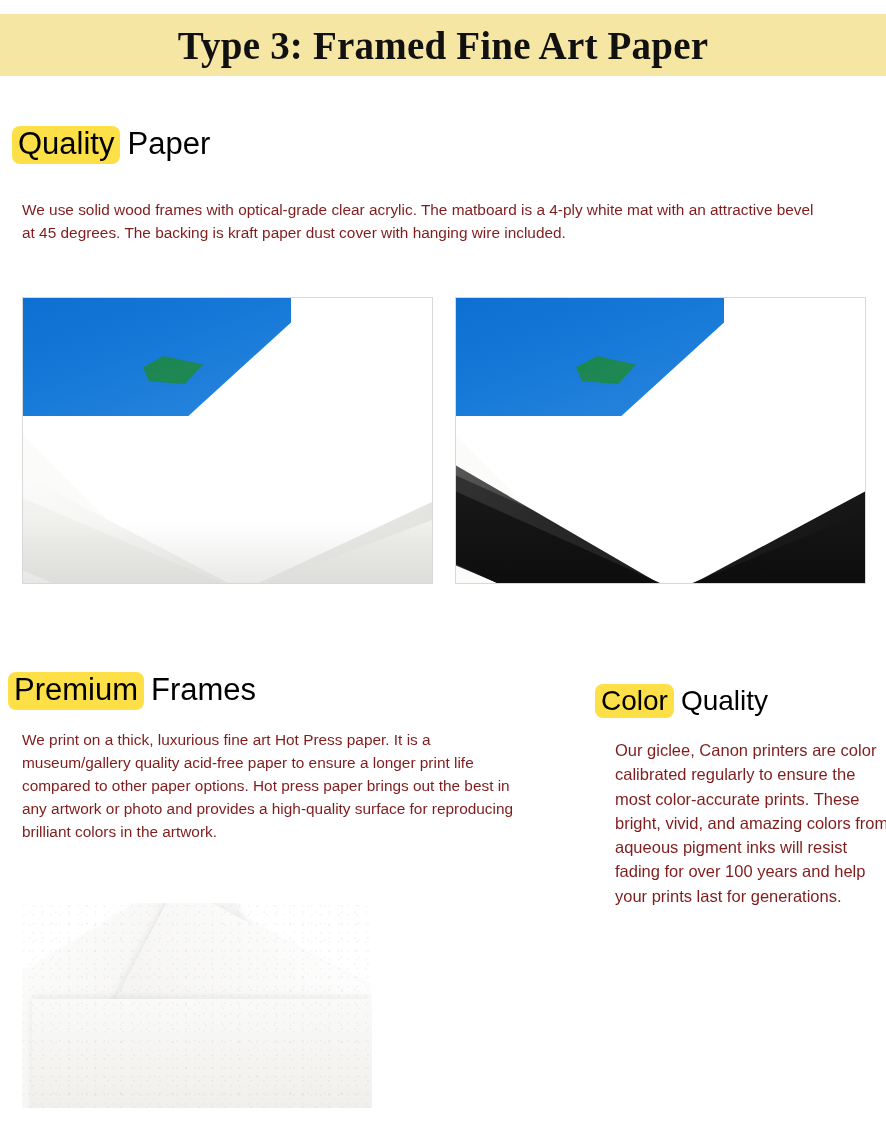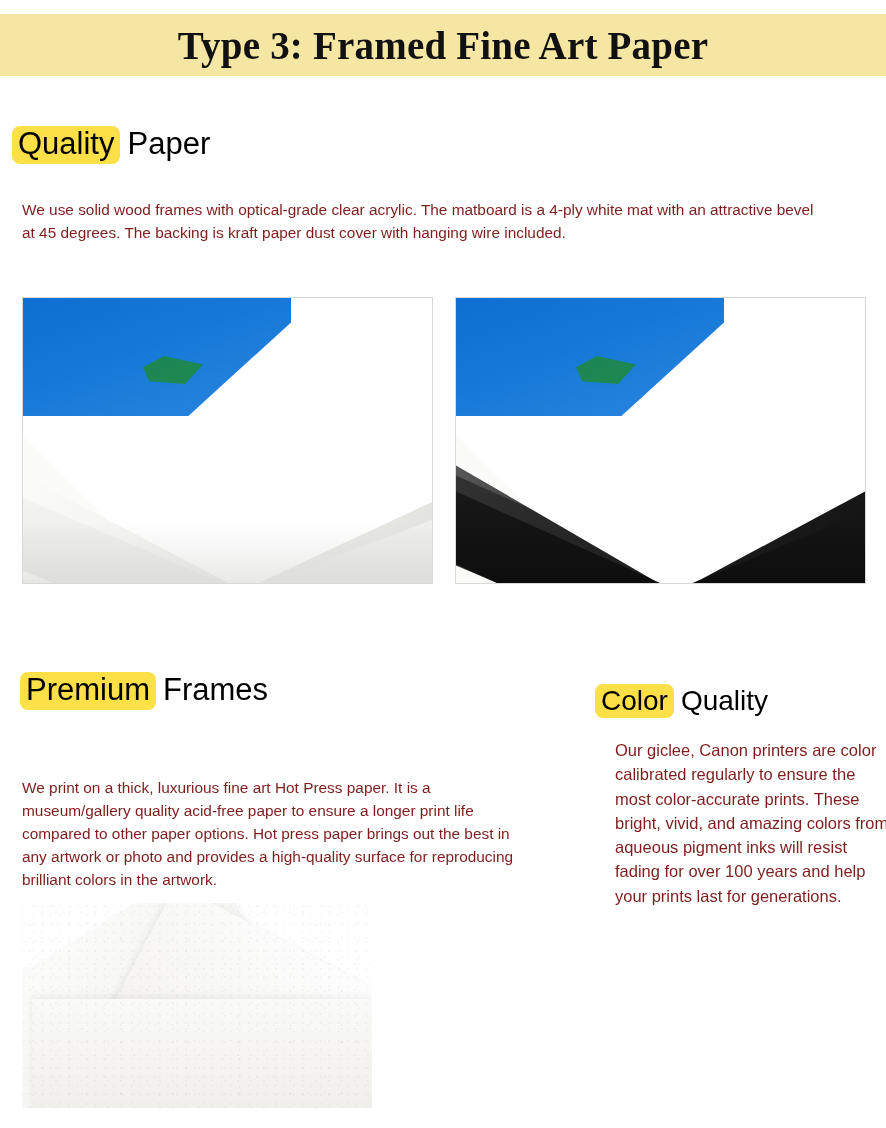--- a/index.html
+++ b/index.html
@@ -197,28 +197,27 @@
   }
 
   
   #premium-paper-section {
     position: absolute;
     left: 0;
     top: 672px;
     width: 540px;
   }
   #premium-paper-heading {
-    margin-left: 20px;
+    margin-left: 8px;
   }
   #premium-paper-para {
     position: absolute;
     left: 22px;
     top: 56px;
     width: 497px;
-    margin-top: 48px;
   }
 
   #photo-paper {
     position: absolute;
     left: 22px;
     top: 903px;
     width: 350px;
     height: 205px;
     overflow: hidden;
     background: #ffffff;

